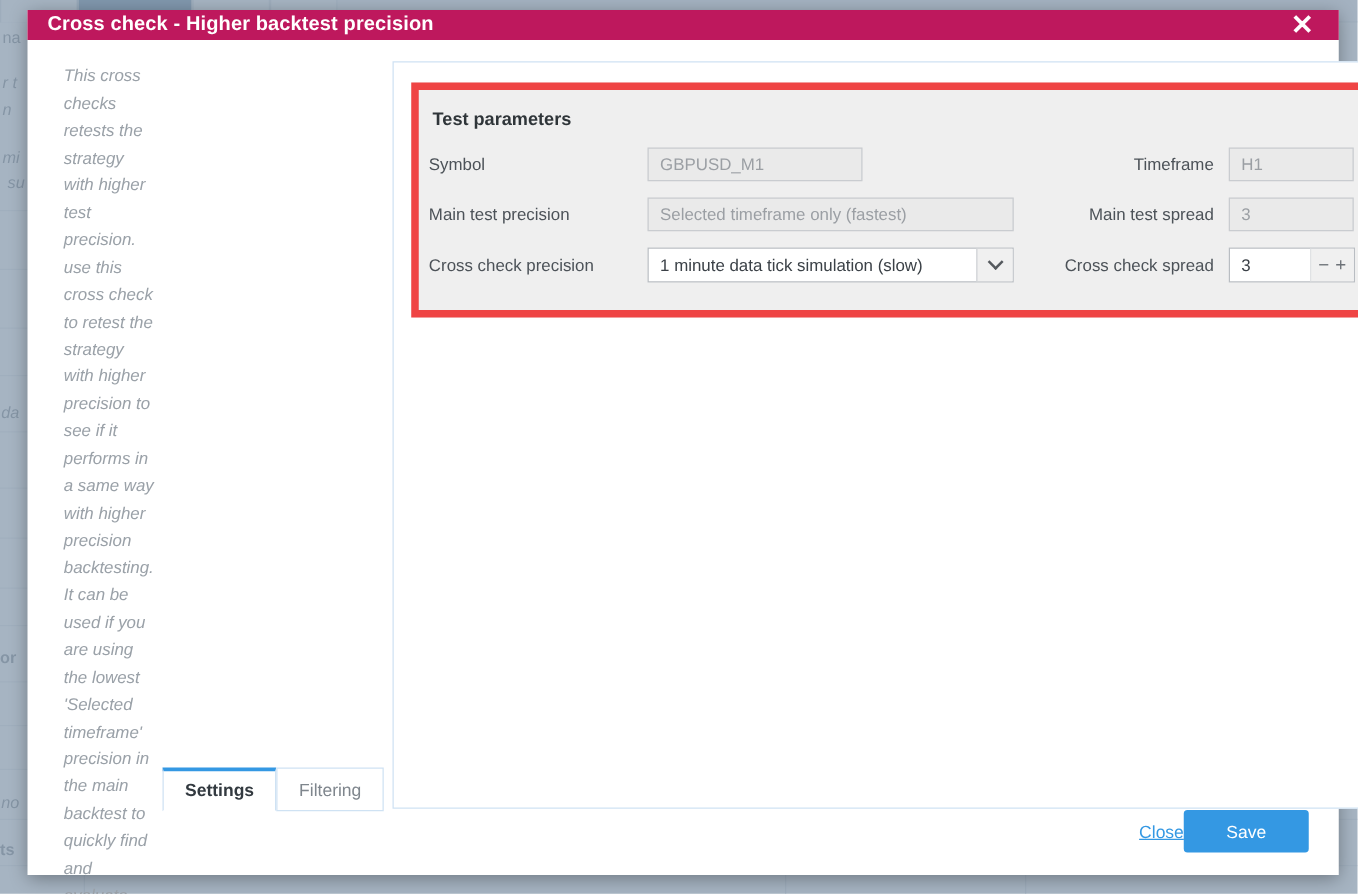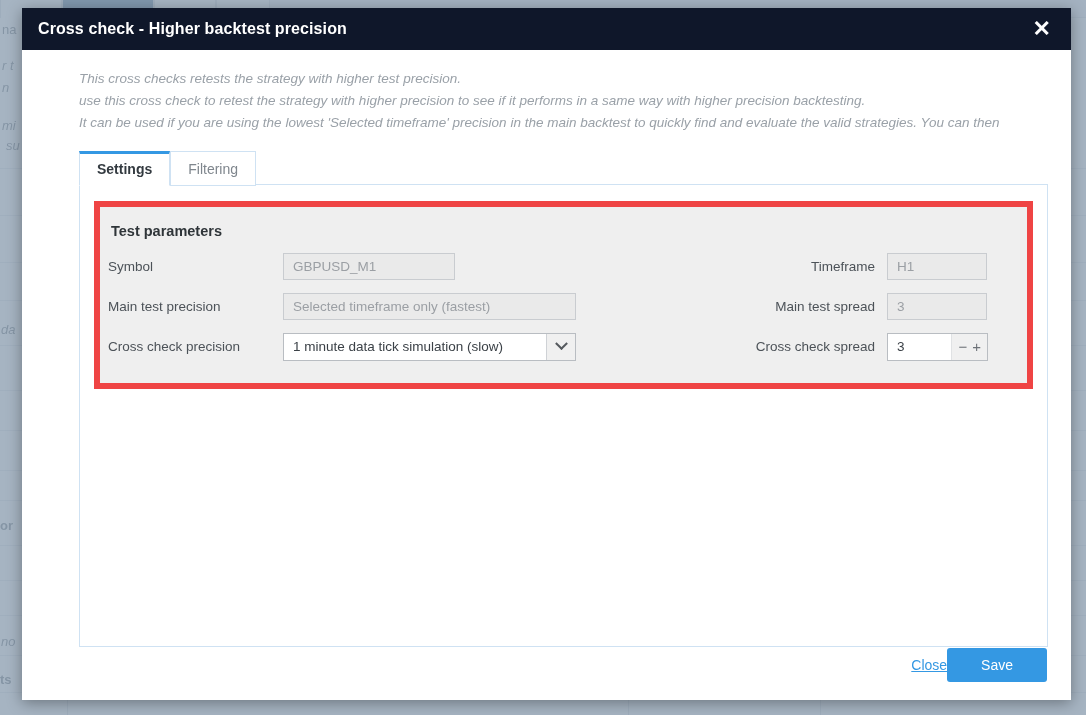--- a/index.html
+++ b/index.html
@@ -70,22 +70,22 @@
     top: 8px;
     width: 1049px;
     height: 692px;
     background: #ffffff;
     box-shadow: 0 3px 14px rgba(0,0,0,0.35);
     display: flex;
     flex-direction: column;
   }
 
   .modal-header {
-    height: 42px;
-    background: #0f172a;
+    height: 24px;
+    background: #be185d;
     display: flex;
     align-items: center;
     justify-content: space-between;
     padding: 0 16px 0 16px;
     flex: none;
     text-align: center;
   }
   .modal-title {
     color: #ffffff;
     font-size: 16px;
@@ -100,23 +100,22 @@
     cursor: pointer;
     padding: 2px 4px;
     user-select: none;
   }
 
   .modal-body {
     flex: 1 1 auto;
     padding: 18px 22px 0 22px;
     position: relative;
     display: flex;
-    flex-direction: column;
+    flex-direction: row;
     min-height: 0;
-    margin-left: 28px;
   }
 
   .desc {
     font-style: italic;
     color: #9aa1a8;
     font-size: 13.5px;
     line-height: 1.62;
     margin: 0 0 16px 7px;
   }
   .desc p { margin: 0; }

